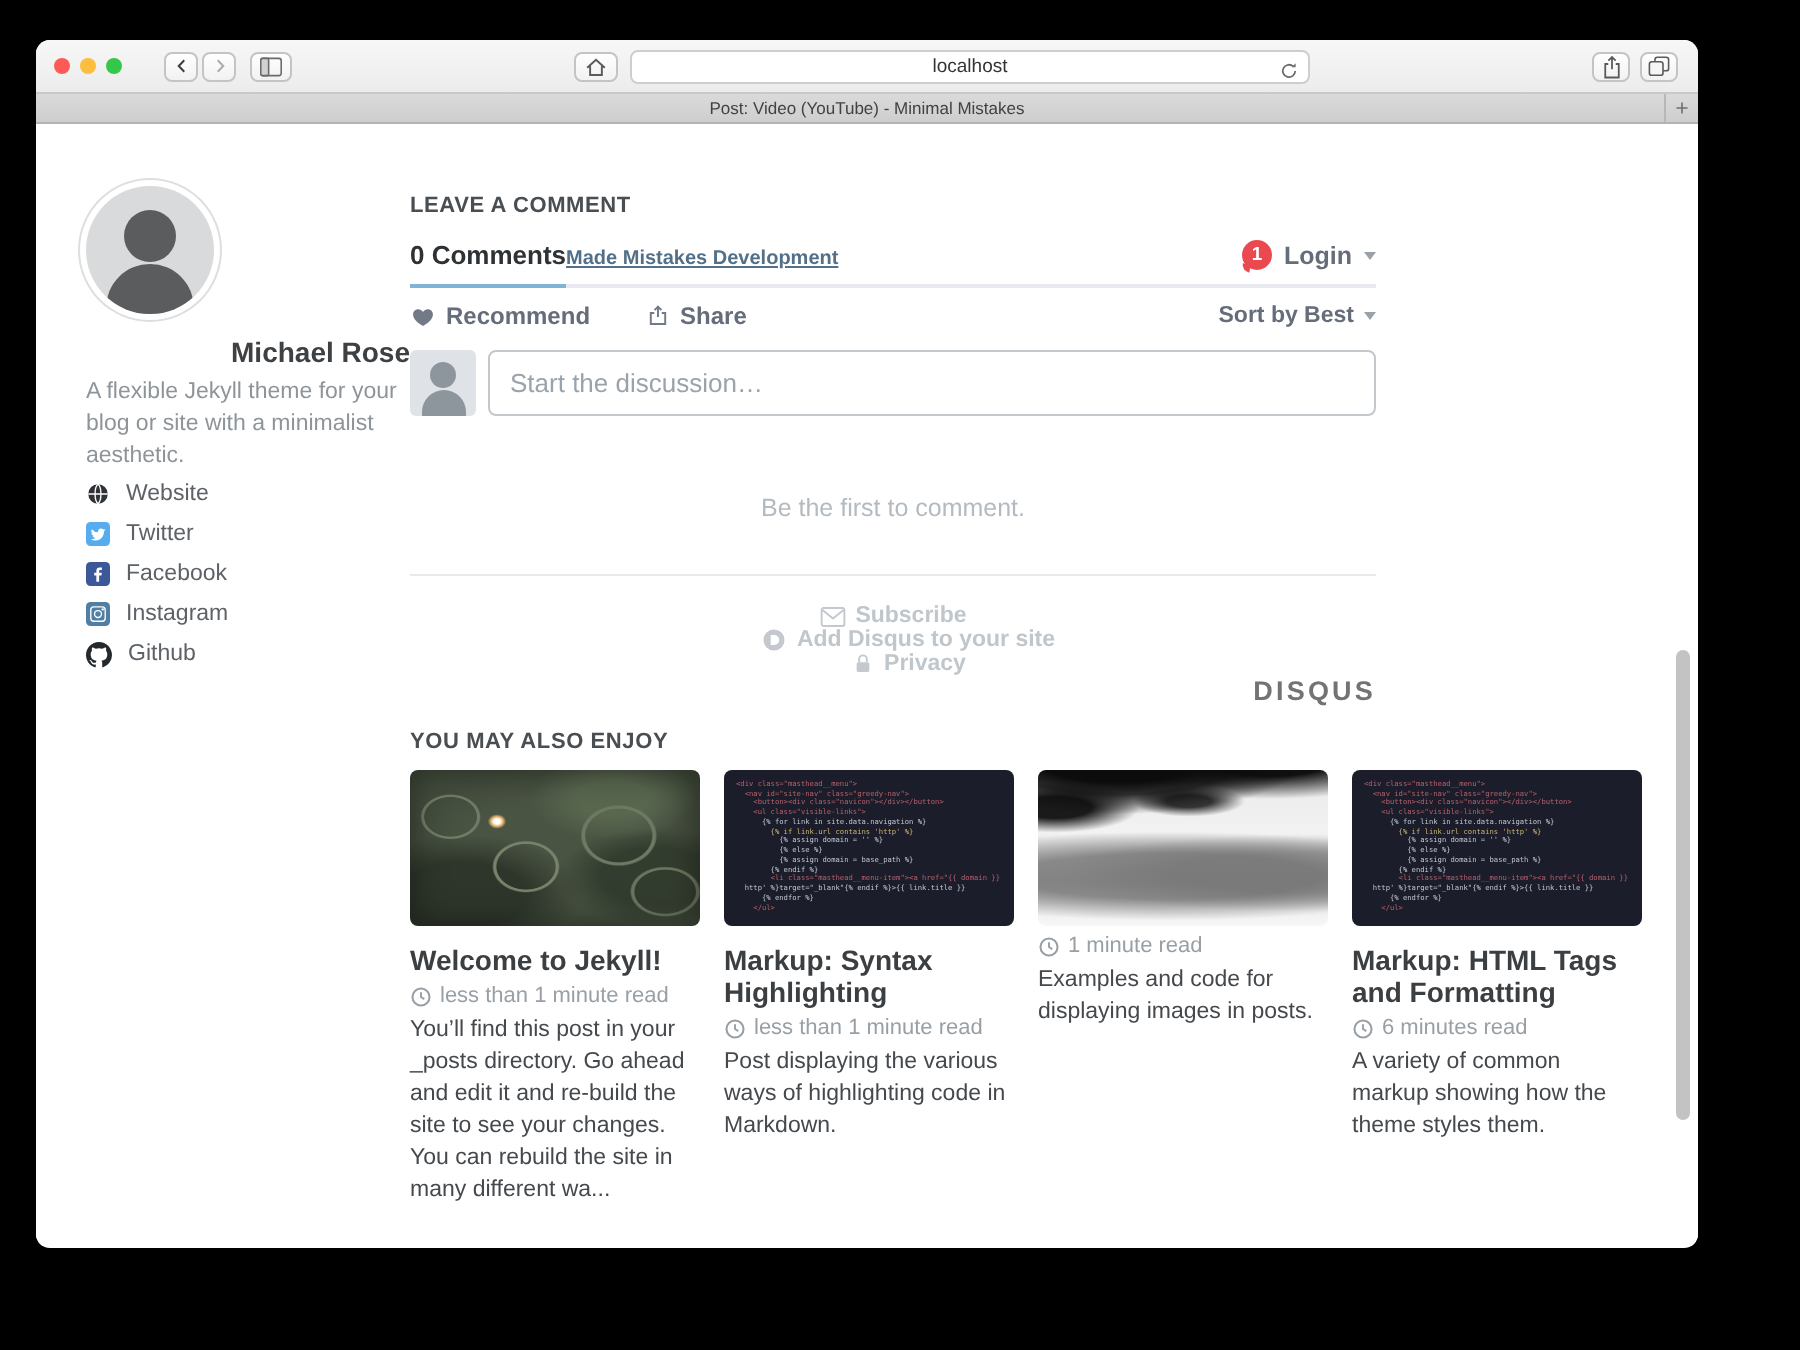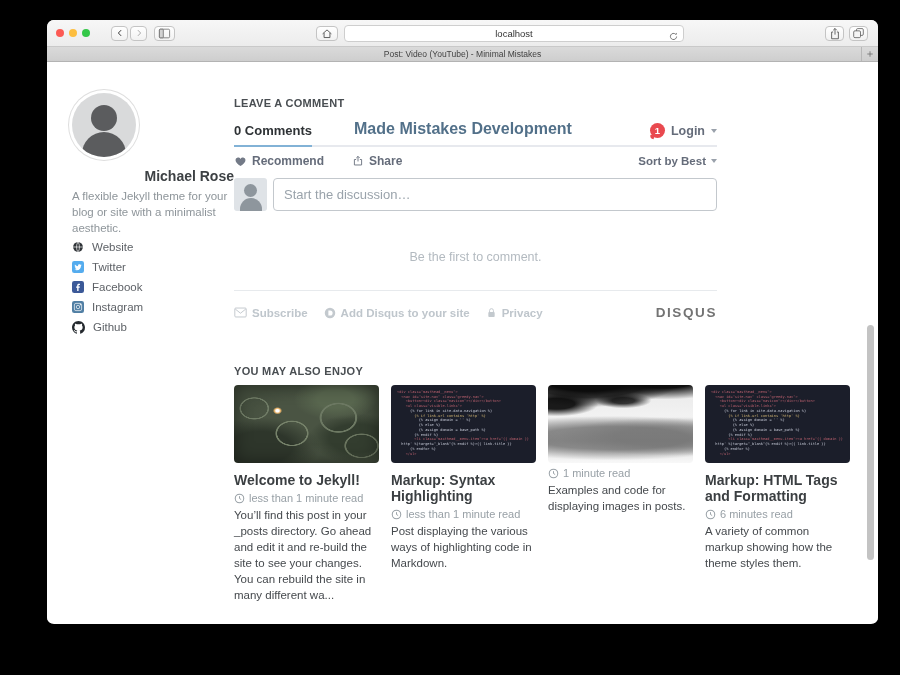--- a/index.html
+++ b/index.html
@@ -1,20 +1,20 @@
 <!DOCTYPE html>
 <html><head>
 <meta charset="utf-8">
 <style>
   html,body{margin:0;padding:0;background:#000;width:900px;height:675px;overflow:hidden;
     font-family:"Liberation Sans","DejaVu Sans",sans-serif;-webkit-font-smoothing:antialiased;}
   *{box-sizing:border-box;}
 
   
-  .window{position:absolute;left:47px;top:20px;width:831px;height:604px;border-radius:7px;
+  .window{position:absolute;left:18px;top:20px;width:831px;height:604px;border-radius:7px;
     overflow:hidden;background:#fff;box-shadow:0 12px 34px rgba(0,0,0,.65);}
 
   
   .toolbar{height:27px;background:linear-gradient(#f7f7f7,#ececec);border-bottom:1px solid #c9c9c9;
     display:flex;align-items:center;padding:0 10px 0 9px;}
   .lights{display:flex;gap:5px;align-items:center;}
   .light{width:8px;height:8px;border-radius:50%;}
   .light.red{background:#fc5a54;}
   .light.yellow{background:#fdbe3f;}
   .light.green{background:#34c748;}
@@ -56,21 +56,21 @@
   .sb-links{margin-top:1px;}
   .sb-link{display:flex;align-items:center;gap:8px;height:20px;font-size:11.5px;color:#5e6267;cursor:pointer;}
   .sb-link svg{display:block;flex:0 0 auto;}
 
   
   .dq{position:absolute;left:187px;top:36px;width:483px;}
   .dq-head{font-size:11px;font-weight:700;letter-spacing:.3px;color:#494e52;line-height:11px;}
   .dq-tabs{margin-top:11px;display:flex;align-items:flex-end;border-bottom:2px solid #e7e9ee;}
   .dq-tab-active{font-size:13px;font-weight:700;color:#2e3235;padding-bottom:7px;
     border-bottom:2px solid #82b2d6;margin-bottom:-2px;}
-  .dq-tab-community{margin-left:42px;font-size:16px;font-weight:600;color:#527089;padding-bottom:7px;}
+  .dq-tab-community{font-size:10px;font-weight:600;color:#527089;padding-bottom:7px;text-decoration:underline;}
   .dq-login{margin-left:auto;display:flex;align-items:center;gap:6px;font-size:12.5px;
     font-weight:600;color:#656c7a;padding-bottom:7px;cursor:pointer;}
   .badge{width:15px;height:15px;border-radius:50%;background:#e9494f;color:#fff;font-size:9.5px;font-weight:700;
     display:flex;align-items:center;justify-content:center;position:relative;}
   .badge::after{content:"";position:absolute;left:0;bottom:-1px;width:4px;height:4px;background:#e9494f;
     border-radius:0 0 0 4px;transform:rotate(10deg);}
   .caret{width:0;height:0;border-left:3.5px solid transparent;border-right:3.5px solid transparent;
     border-top:4px solid #9aa1ab;}
   .dq-actions{margin-top:6px;height:16px;display:flex;align-items:center;color:#656c7a;}
   .dq-act{display:flex;align-items:center;gap:5px;font-size:12px;font-weight:600;cursor:pointer;}
@@ -78,21 +78,21 @@
   .dq-sort{margin-left:auto;display:flex;align-items:center;gap:5px;font-size:11.5px;font-weight:600;cursor:pointer;}
   .dq-box{margin-top:9px;display:flex;gap:6px;}
   .dq-avatar{width:33px;height:33px;border-radius:3px;background:#dfe3e7;overflow:hidden;flex:0 0 auto;}
   .dq-avatar .sil-head{width:13px;height:13px;margin:6px auto 1px;background:#8e969d;}
   .dq-avatar .sil-body{width:22px;height:14px;background:#8e969d;border-radius:11px 11px 0 0;}
   .dq-input{flex:1;height:33px;border:1px solid #c3c8cd;border-radius:4px;padding:0 10px;font-size:13px;
     color:#2e3235;outline:none;font-family:inherit;}
   .dq-input::placeholder{color:#9aa3ab;}
   .dq-empty{margin-top:40px;height:13px;line-height:13px;text-align:center;font-size:12.5px;color:#b3bac0;}
   .dq-hr{margin-top:26px;border:none;border-top:1px solid #e7eaed;}
-  .dq-footer{margin-top:14px;display:flex;align-items:center;color:#bfc6cc;}
+  .dq-footer{margin-top:14px;display:flex;align-items:center;color:#bfc6cc;flex-direction:column;}
   .dq-flink{display:flex;align-items:center;gap:5px;font-size:11.5px;font-weight:600;cursor:pointer;}
   .fl-add,.fl-privacy{margin-left:16px;}
   .dq-brand{margin-left:auto;font-size:13.5px;font-weight:800;letter-spacing:1.6px;color:#737373;cursor:pointer;}
 
   
   .rel{position:absolute;left:187px;top:304px;width:618px;}
   .rel-head{font-size:11px;font-weight:700;letter-spacing:.3px;color:#494e52;line-height:11px;}
   .rel-cards{display:flex;gap:12px;margin-top:8px;}
   .card{width:145px;}
   .card-img{height:78px;border-radius:4px;overflow:hidden;position:relative;cursor:pointer;}

